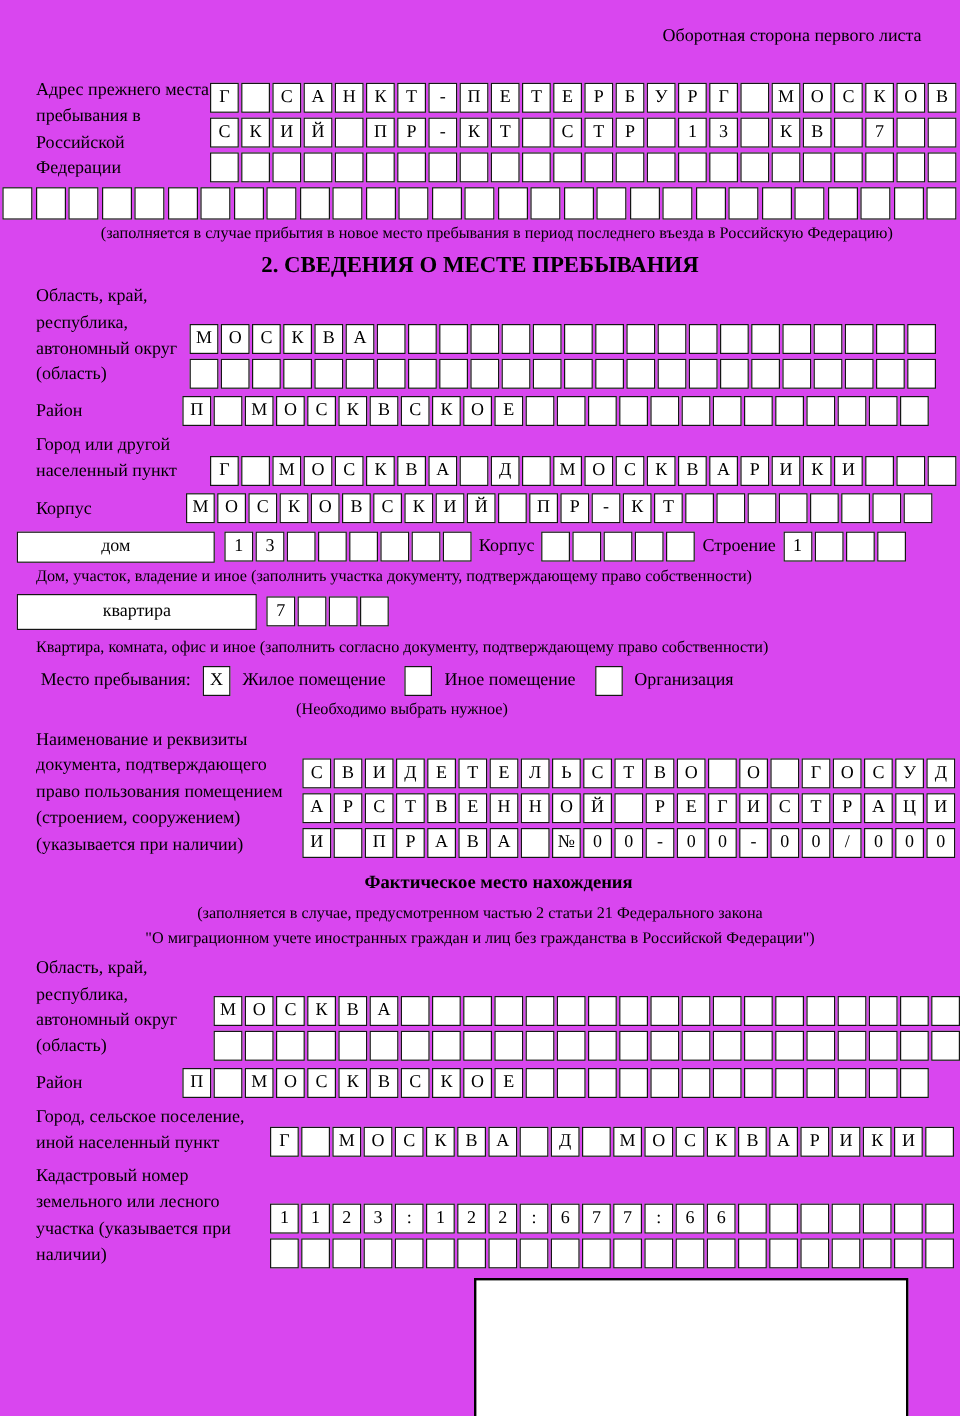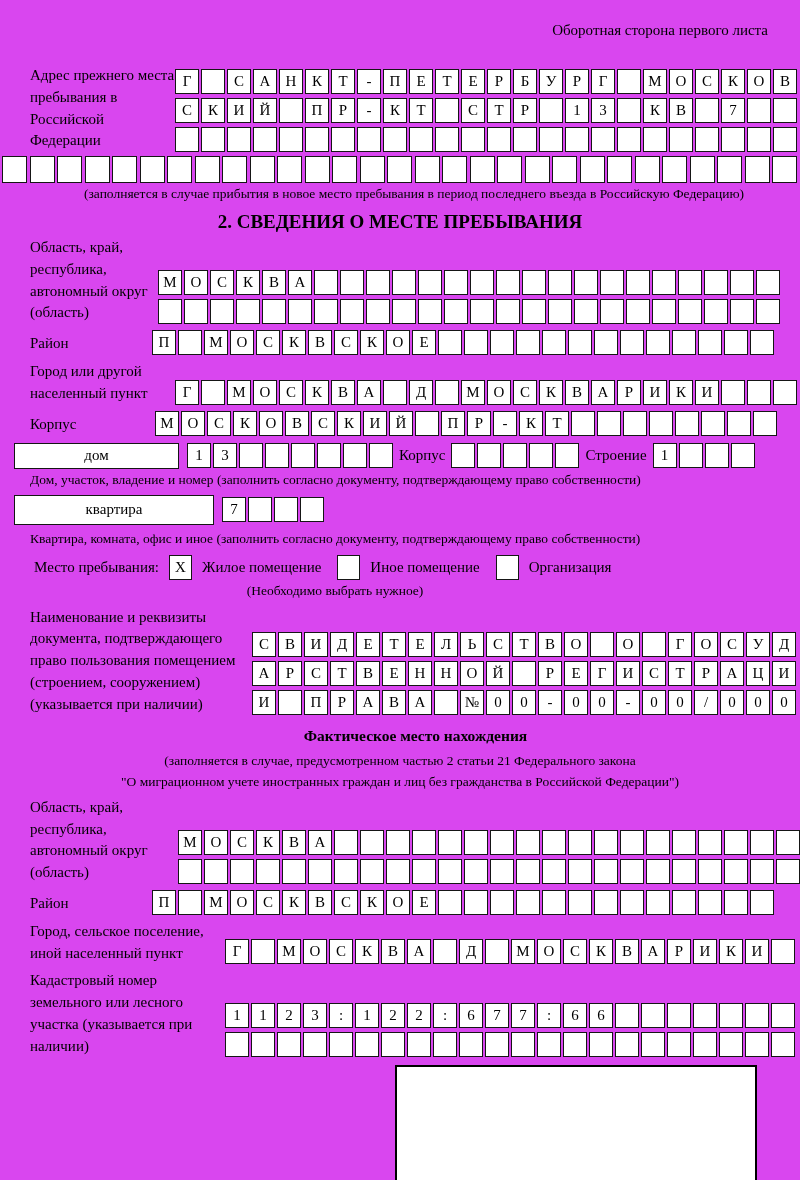--- a/index.html
+++ b/index.html
@@ -349,21 +349,21 @@
     <div class="gap6"></div>
     <div class="inline-label">Строение</div>
     <div class="gap6"></div>
     <div class="cellrow">
         <span class="cell">1</span>
         <span class="cell"></span>
         <span class="cell"></span>
         <span class="cell"></span>
       </div>
   </div>
-  <div class="caption" style="margin-left:30px;">Дом, участок, владение и номер (заполнить согласно документу, подтверждающему право собственности)</div>
+  <div class="caption" style="margin-left:30px;">Дом, участок, владение и иное (заполнить участка документу, подтверждающему право собственности)</div>
 
   <div class="inline-row">
     <div class="widebox" style="width:200px;height:30px;">квартира</div>
     <div class="gap8"></div>
     <div class="cellrow">
         <span class="cell">7</span>
         <span class="cell"></span>
         <span class="cell"></span>
         <span class="cell"></span>
       </div>

